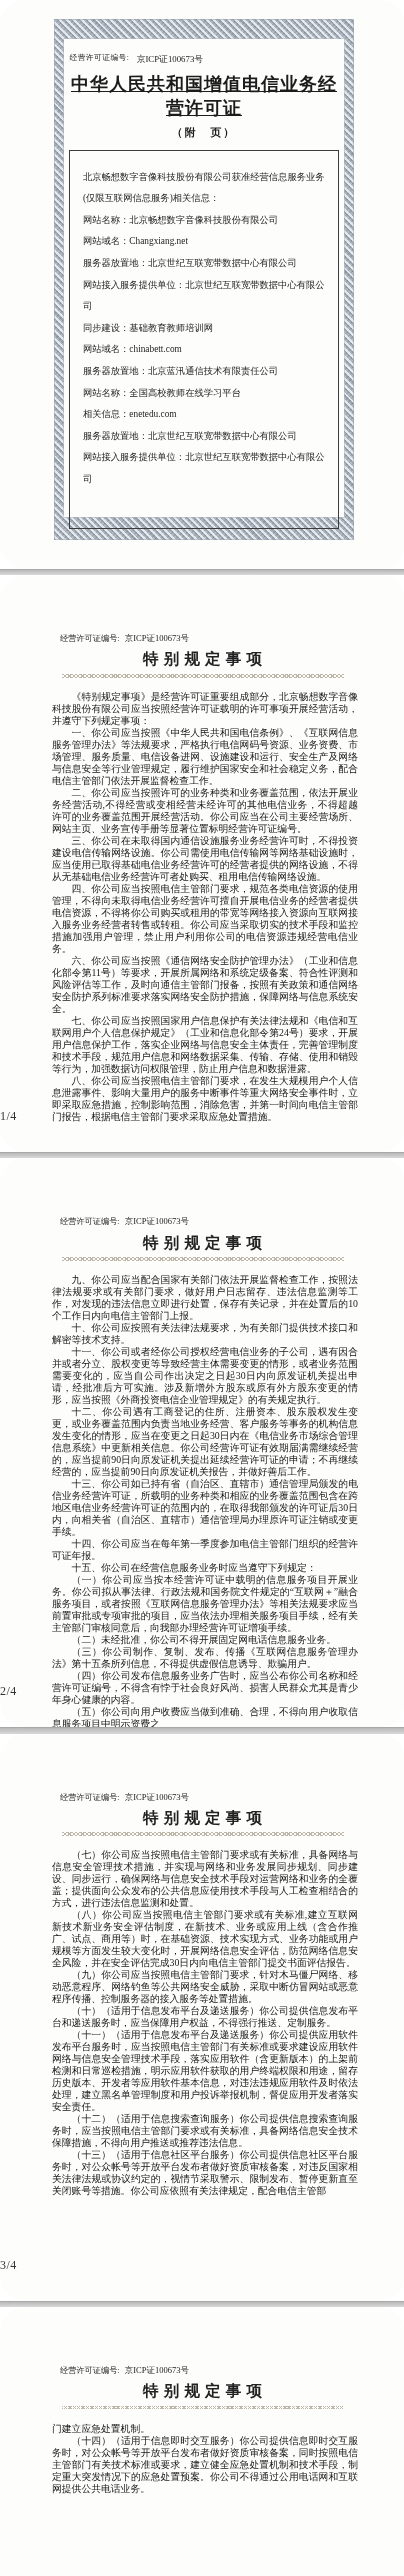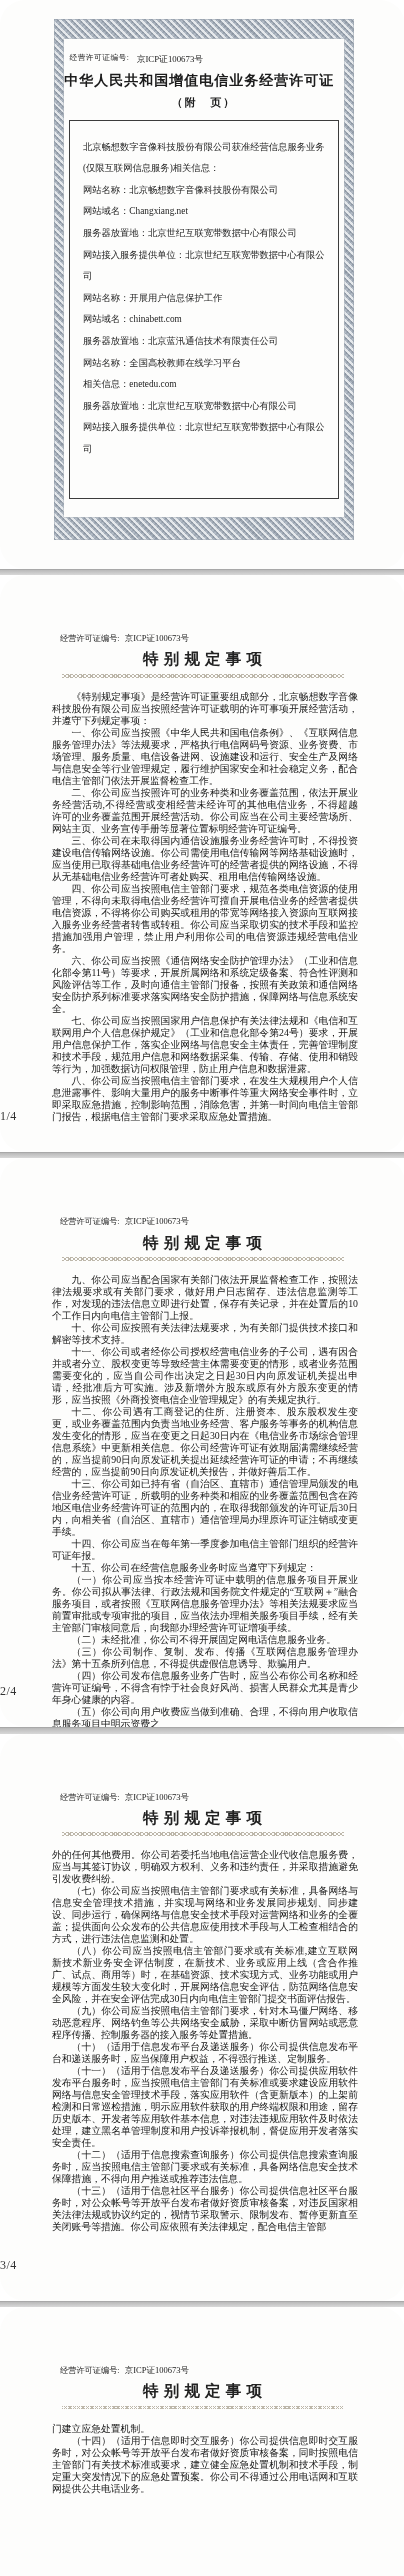--- a/index.html
+++ b/index.html
@@ -12,21 +12,21 @@
   .frame{position:absolute;left:54px;top:18.5px;width:300px;height:521px;
     background:
       repeating-linear-gradient(45deg, rgba(125,136,150,.65) 0 1.5px, rgba(232,235,238,.9) 1.5px 3.6px, rgba(154,165,178,.6) 3.6px 5.2px),
       repeating-linear-gradient(-45deg, rgba(125,136,150,.35) 0 1.5px, rgba(232,235,238,.5) 1.5px 3.6px),
       #c2c9d1;
     box-shadow:inset 0 0 0 0.5px #98a2ad;}
   .frame-inner{position:absolute;left:10.3px;right:10.3px;top:20.6px;bottom:23px;background:#fdfdfc;box-shadow:0 0 0 0.5px #aeb5bd;}
   .lic-row1{display:flex;align-items:flex-end;margin:12.4px 0 0 5.2px;}
   .lic-label1{font-size:7.7px;letter-spacing:0.5px;}
   .lic-no1{font-size:8.8px;margin-left:7.2px;transform:translateY(2.6px);font-family:"Liberation Serif",serif;}
-  .cert-title{font-size:14px;font-weight:bold;letter-spacing:1px;margin-top:8.2px;}
+  .cert-title{text-align:center;font-size:18px;font-weight:bold;letter-spacing:1px;margin-top:8.2px;text-decoration:underline;}
   .cert-sub{text-align:center;font-size:10.8px;font-weight:bold;margin-top:6.2px;letter-spacing:2.1px;}
   .info-box{margin:10.3px 5.2px 0 5.2px;height:361px;border:0.5px solid #3c3c3c;padding:15.5px 11.3px 0 12.4px;font-size:9.3px;line-height:21.6px;}
   .info-intro{margin:0;}
   .info-line{margin:0;}
 
   
   .ppage{font-size:9.8px;}
   .p2{height:577px;} .p3{height:569px;} .p4{height:567px;} .p5{height:566px;}
   .phead{padding-top:57px;margin-left:60px;font-size:8.2px;display:flex;align-items:flex-end;}
   .phead .lic-no2{font-size:8.5px;margin-left:5.2px;transform:translateY(1px);}
@@ -59,21 +59,21 @@
         <div>
 
             <p class="info-line">网站名称：北京畅想数字音像科技股份有限公司</p>
 
             <p class="info-line">网站域名：Changxiang.net</p>
 
             <p class="info-line">服务器放置地：北京世纪互联宽带数据中心有限公司</p>
 
             <p class="info-line">网站接入服务提供单位：北京世纪互联宽带数据中心有限公司</p>
 
-            <p class="info-line">网站名称：开展用户信息保护工作</p>
+            <p class="info-line">同步建设：基础教育教师培训网</p>
 
             <p class="info-line">网站域名：chinabett.com</p>
 
             <p class="info-line">服务器放置地：北京蓝汛通信技术有限责任公司</p>
 
 
             <p class="info-line">网站名称：全国高校教师在线学习平台</p>
 
             <p class="info-line">相关信息：enetedu.com</p>
 
@@ -140,21 +140,20 @@
 
 <div class="sheet ppage p4">
   <div class="phead">
     <span>经营许可证编号:</span>
     <span class="lic-no2">京ICP证100673号</span>
   </div>
   <div class="ptitle">特别规定事项</div>
   <div class="zigzag"></div>
   <div class="pbody">
 
-  <p class="cont">外的任何其他费用。你公司若委托当地电信运营企业代收信息服务费，应当与其签订协议，明确双方权利、义务和违约责任，并采取措施避免引发收费纠纷。</p>
       <p>（七）你公司应当按照电信主管部门要求或有关标准，具备网络与信息安全管理技术措施，并实现与网络和业务发展同步规划、同步建设、同步运行，确保网络与信息安全技术手段对运营网络和业务的全覆盖；提供面向公众发布的公共信息应使用技术手段与人工检查相结合的方式，进行违法信息监测和处置。</p>
       <p>（八）你公司应当按照电信主管部门要求或有关标准,建立互联网新技术新业务安全评估制度，在新技术、业务或应用上线（含合作推广、试点、商用等）时，在基础资源、技术实现方式、业务功能或用户规模等方面发生较大变化时，开展网络信息安全评估，防范网络信息安全风险，并在安全评估完成30日内向电信主管部门提交书面评估报告。</p>
       <p>（九）你公司应当按照电信主管部门要求，针对木马僵尸网络、移动恶意程序、网络钓鱼等公共网络安全威胁，采取中断仿冒网站或恶意程序传播、控制服务器的接入服务等处置措施。</p>
       <p>（十）（适用于信息发布平台及递送服务）你公司提供信息发布平台和递送服务时，应当保障用户权益，不得强行推送、定制服务。</p>
       <p>（十一）（适用于信息发布平台及递送服务）你公司提供应用软件发布平台服务时，应当按照电信主管部门有关标准或要求建设应用软件网络与信息安全管理技术手段，落实应用软件（含更新版本）的上架前检测和日常巡检措施，明示应用软件获取的用户终端权限和用途，留存历史版本、开发者等应用软件基本信息，对违法违规应用软件及时依法处理，建立黑名单管理制度和用户投诉举报机制，督促应用开发者落实安全责任。</p>
       <p>（十二）（适用于信息搜索查询服务）你公司提供信息搜索查询服务时，应当按照电信主管部门要求或有关标准，具备网络信息安全技术保障措施，不得向用户推送或推荐违法信息。</p>
       <p>（十三）（适用于信息社区平台服务）你公司提供信息社区平台服务时，对公众帐号等开放平台发布者做好资质审核备案，对违反国家相关法律法规或协议约定的，视情节采取警示、限制发布、暂停更新直至关闭账号等措施。你公司应依照有关法律规定，配合电信主管部</p>
     </div>
   <div class="pagenum pn-mid">3/4</div>
 </div>

